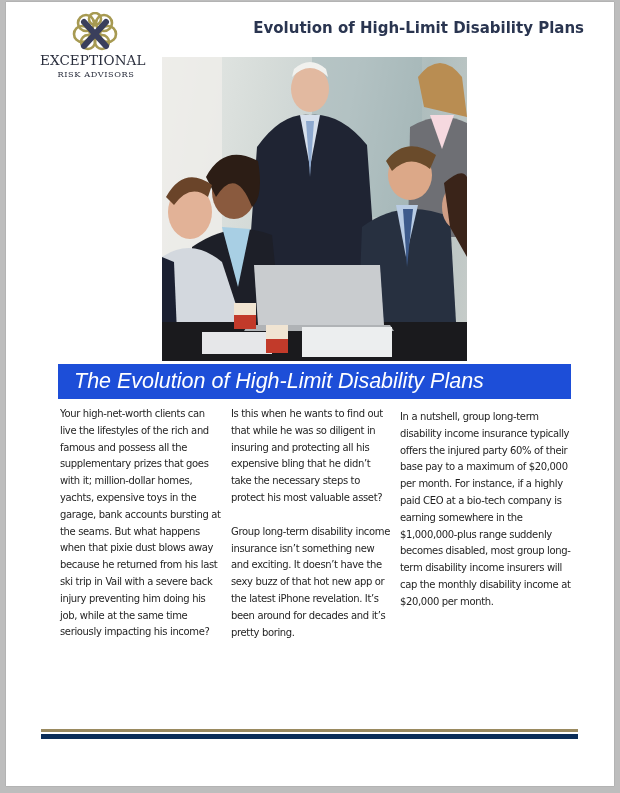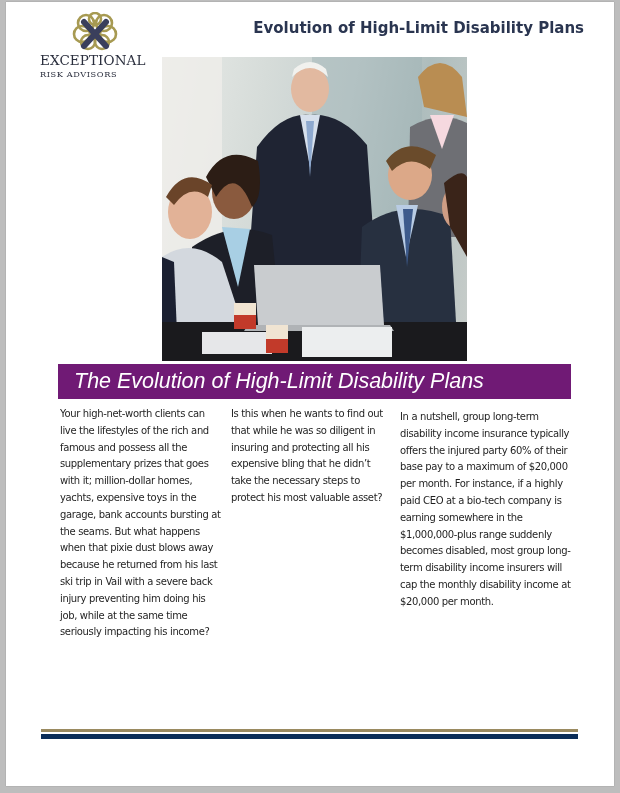--- a/index.html
+++ b/index.html
@@ -11,33 +11,33 @@
     position: absolute; left: 6px; top: 2px; width: 608px; height: 784px; background: #ffffff;
     box-shadow: 0 0 1px rgba(0,0,0,0.3);
   }
   .logo { position: absolute; left: 34px; top: 10px; width: 112px; height: 70px; }
   .logo-mark { position: absolute; left: 30px; top: 0; width: 50px; height: 40px; }
   .logo-name {
     position: absolute; left: 0; top: 40px; width: 112px; 
     font-family: "DejaVu Serif", serif; font-size: 13.5px; color: #2b2f3e; letter-spacing: 0.1px; font-weight: normal;
   }
   .logo-sub {
-    position: absolute; left: 0; top: 57px; width: 112px; 
+    position: absolute; left: 0; top: 57px; width: 112px; text-align: center;
     font-family: "DejaVu Serif", serif; font-size: 8.2px; color: #2b2f3e; letter-spacing: 0.6px;
   }
   .header-title {
     position: absolute; right: 30px; top: 17px;
     font-family: "DejaVu Sans", sans-serif; font-size: 15px; color: #2a3550; font-weight: bold;
   }
   .photo {
     position: absolute; left: 156px; top: 55px; width: 305px; height: 304px; overflow: hidden;
     background: linear-gradient(100deg, #e9ebe8 0%, #d6dcd9 30%, #c6d0d0 55%, #aebdbd 75%, #c8cdca 100%);
   }
   .banner {
-    position: absolute; left: 52px; top: 362px; width: 513px; height: 35px; background: #701a75;
+    position: absolute; left: 52px; top: 362px; width: 513px; height: 35px; background: #1d4ed8;
   }
   .banner-text {
     position: absolute; left: 16px; top: 5px; color: #ffffff; font-style: italic;
     font-family: "Liberation Sans", sans-serif; font-size: 21.5px; white-space: nowrap;
   }
   .col {
     position: absolute; top: 404px; width: 162px;
     font-family: "DejaVu Sans", sans-serif; font-size: 10px; line-height: 16.8px; color: #1f1f1f;
     letter-spacing: -0.35px;
   }
@@ -131,20 +131,21 @@
   <div class="banner">
     <div class="banner-text">The Evolution of High-Limit Disability Plans</div>
   </div>
 
   <div class="col col1">
     <p>Your high-net-worth clients can live the lifestyles of the rich and famous and possess all the supplementary prizes that goes with it; million-dollar homes, yachts, expensive toys in the garage, bank accounts bursting at the seams. But what happens when that pixie dust blows away because he returned from his last ski trip in Vail with a severe back injury preventing him doing his job, while at the same time seriously impacting his income?</p>
   </div>
 
   <div class="col col2">
     <p>Is this when he wants to find out that while he was so diligent in insuring and protecting all his expensive bling that he didn’t take the necessary steps to protect his most valuable asset?</p>
+    <p class="gap-big">Group long-term disability income insurance isn’t something new and exciting. It doesn’t have the sexy buzz of that hot new app or the latest iPhone revelation. It’s been around for decades and it’s pretty boring.</p>
   </div>
 
   <div class="col col3">
     <p class="gap-small">In a nutshell, group long-term disability income insurance typically offers the injured party 60% of their base pay to a maximum of $20,000 per month. For instance, if a highly paid CEO at a bio-tech company is earning somewhere in the $1,000,000-plus range suddenly becomes disabled, most group long-term disability income insurers will cap the monthly disability income at $20,000 per month.</p>
   </div>
 
   <div class="rule-gold"></div>
   <div class="rule-navy"></div>
 </div>
 

